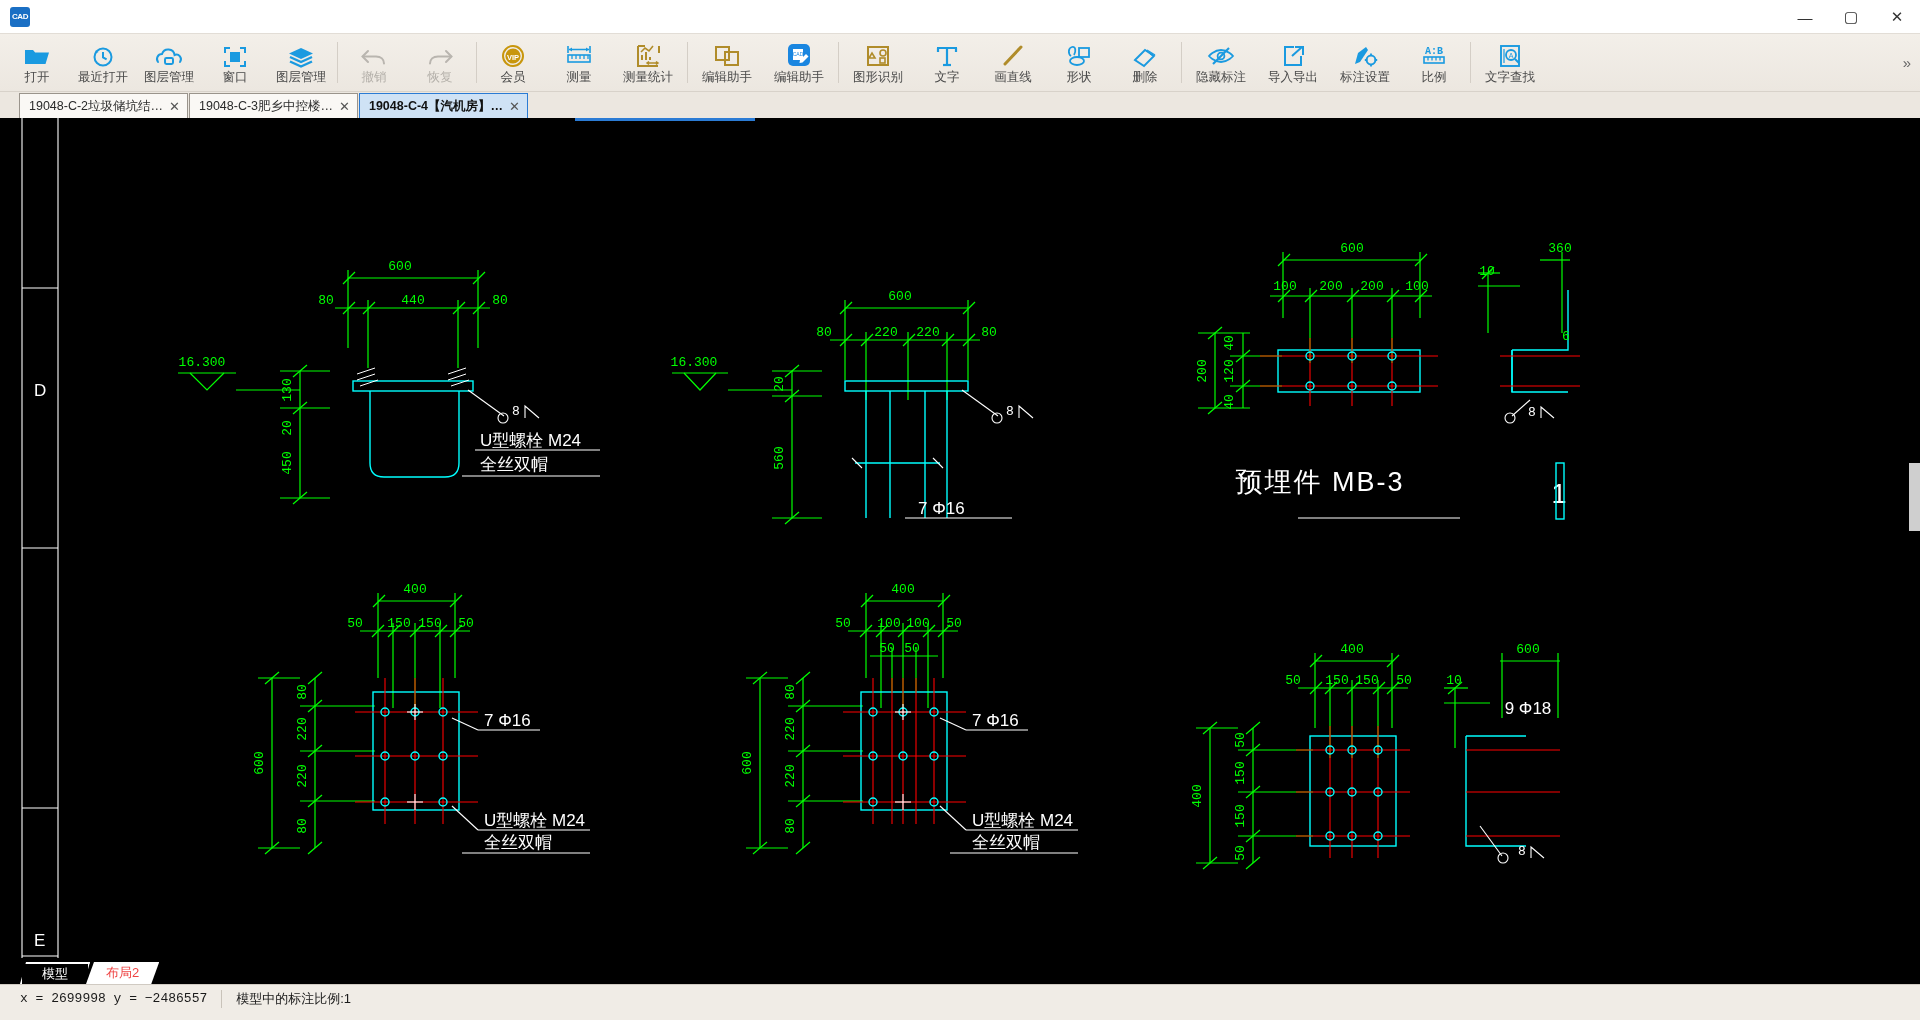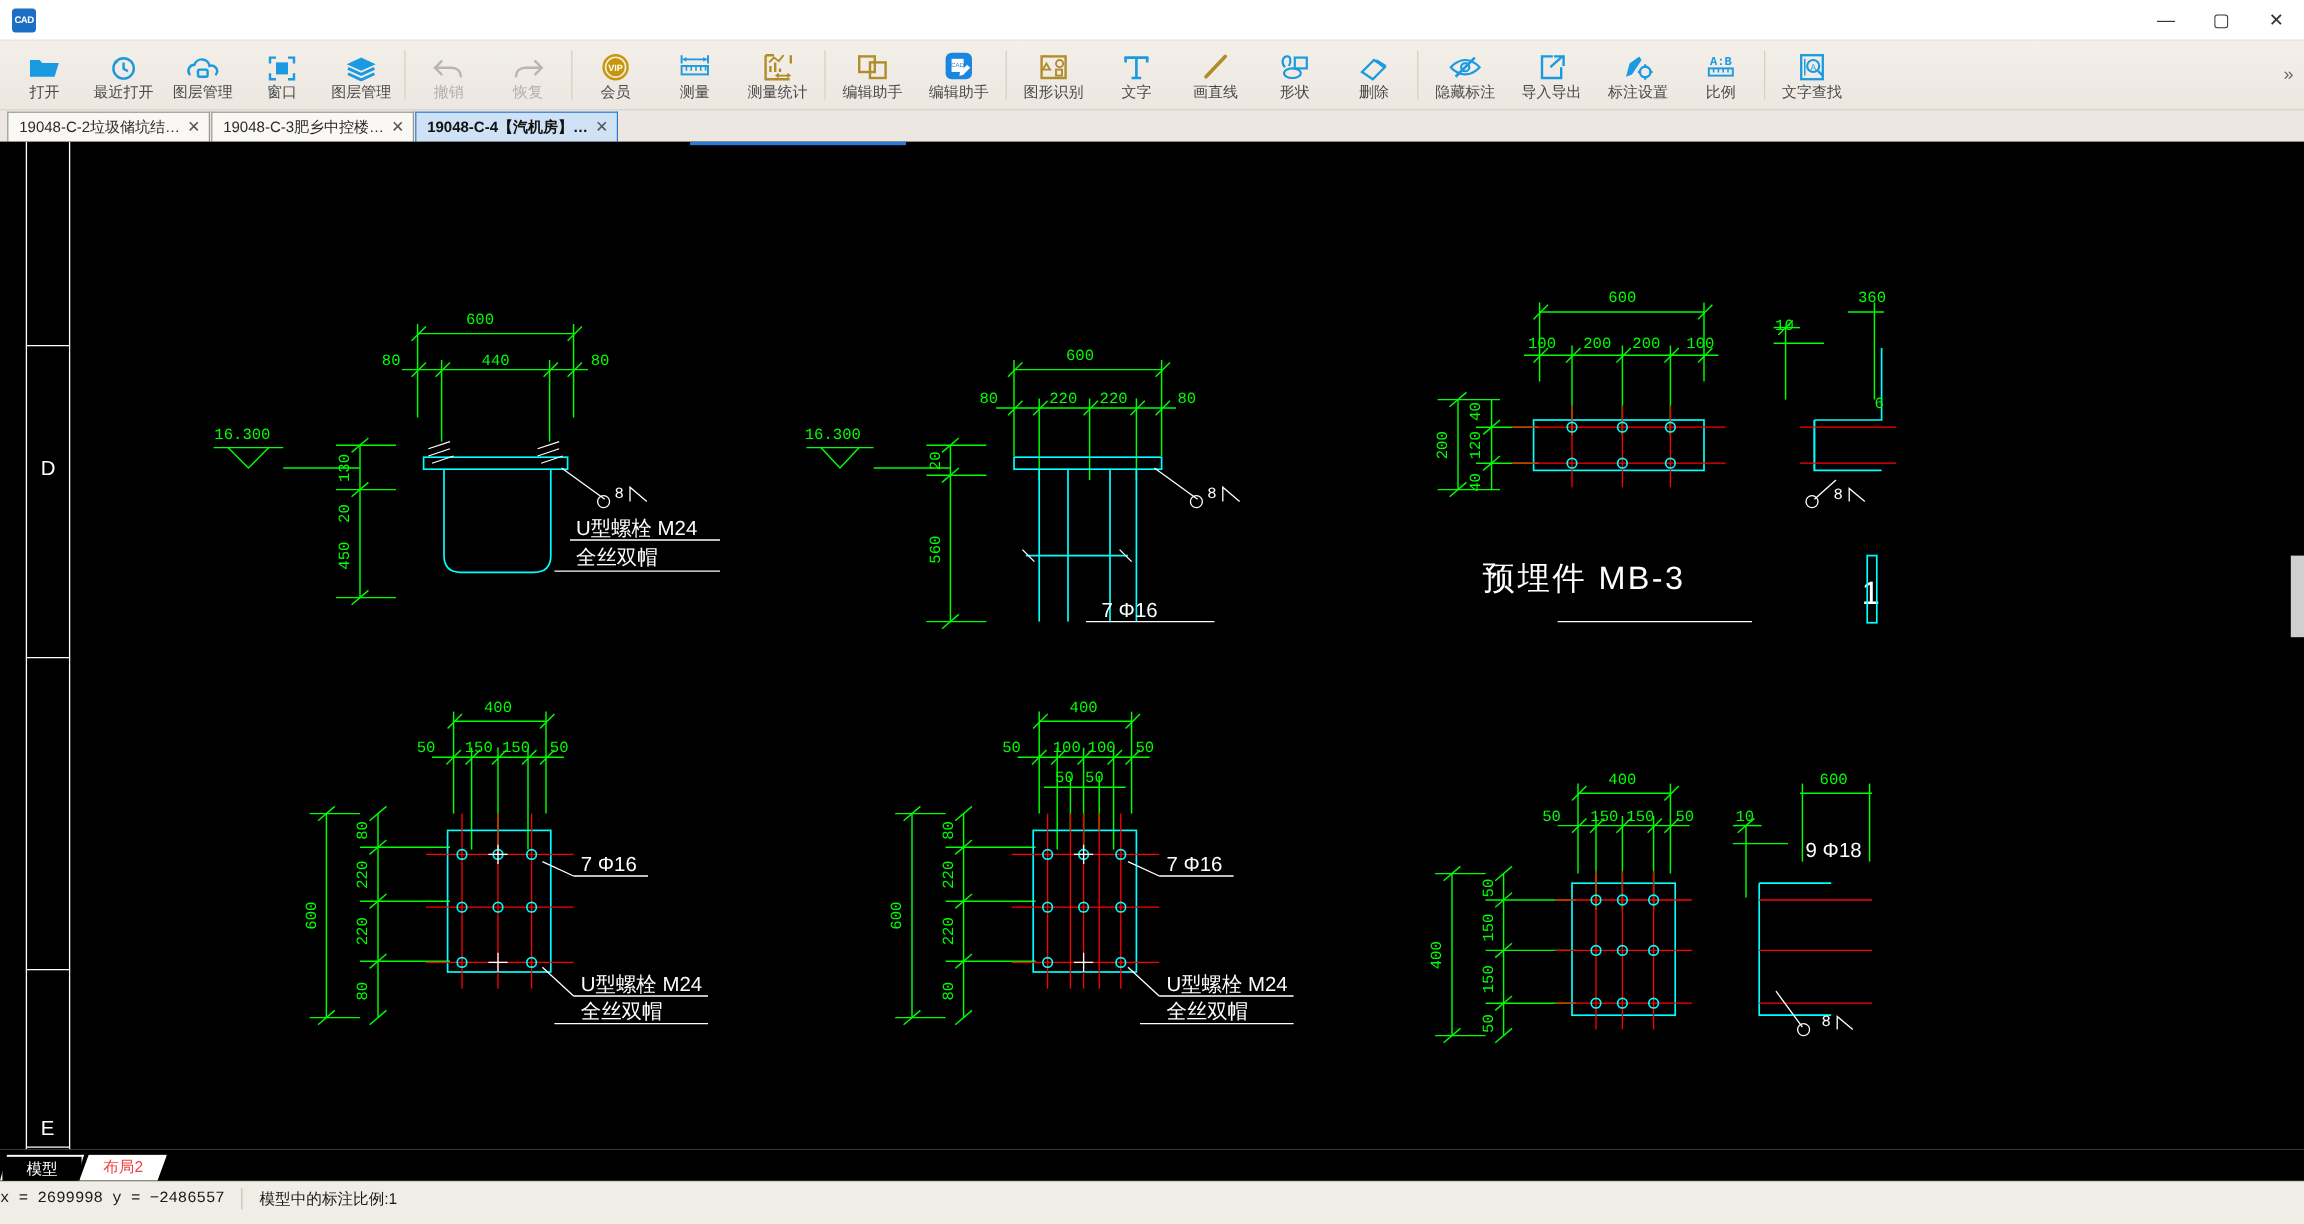--- a/index.html
+++ b/index.html
@@ -61,21 +61,21 @@
   }
   .tb-overflow {
     margin-left: auto; width: 26px; display: flex;
     align-items: center; justify-content: center;
     font-size: 15px; color: #666; flex: none;
   }
 
   
   .doctabs {
     height: 26px; display: flex; align-items: flex-end;
-    background: #ece7e0; padding-left: 6px;
+    background: #ece7e0; padding-left: 19px;
   }
   .doctab {
     height: 25px; display: flex; align-items: center; gap: 6px;
     padding: 0 7px 0 9px; margin-right: 1px;
     background: #faf8f5; border: 1px solid #9a948c;
     border-bottom: none; font-size: 12.5px; color: #2a2a2a;
     max-width: 200px; white-space: nowrap;
   }
   .doctab.active {
     background: #cfe2f5; border-color: #2b7bd4;
@@ -86,21 +86,21 @@
   
   .canvas {
     position: relative; width: 1920px; height: 840px;
     background: #000; overflow: hidden;
   }
   .canvas svg { position: absolute; top: 0; left: 0; }
 
   
   .layoutbar {
     height: 26px; background: #000; display: flex;
-    align-items: flex-end; padding-left: 0; position: relative;
+    align-items: flex-end; padding-left: 20px; position: relative;
   }
   .ltab {
     height: 22px; padding: 0 20px; font-size: 13px;
     display: flex; align-items: center; position: relative;
     transform: skewX(0deg);
   }
   .ltab.model {
     color: #fff; background: #000;
     border-left: 2px solid #fff; border-top: 2px solid #fff;
     border-right: 2px solid #fff;
@@ -113,21 +113,21 @@
   }
 
   
   .statusbar {
     height: 28px; background: #f0ece6;
     border-top: 1px solid #d0cac2;
     display: flex; align-items: center;
     font-family: "Liberation Mono", "DejaVu Sans Mono", monospace;
     font-size: 13px; color: #1a1a1a;
   }
-  .status-coords { padding-left: 0; white-space: nowrap; }
+  .status-coords { padding-left: 20px; white-space: nowrap; }
   .status-sep {
     width: 1px; height: 18px; background: #c9c3ba; margin: 0 14px;
   }
   .status-scale {
     font-family: "Liberation Sans", sans-serif;
     white-space: nowrap;
   }
 </style>
 </head>
 <body>

